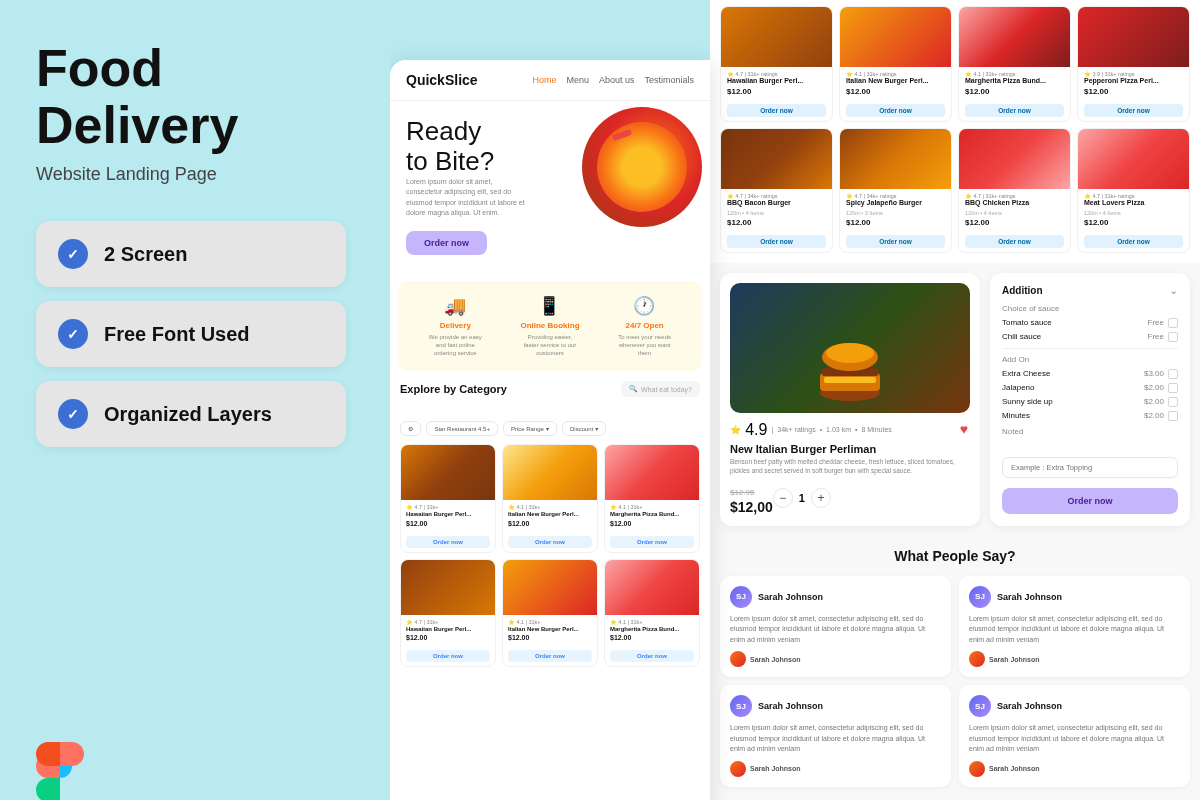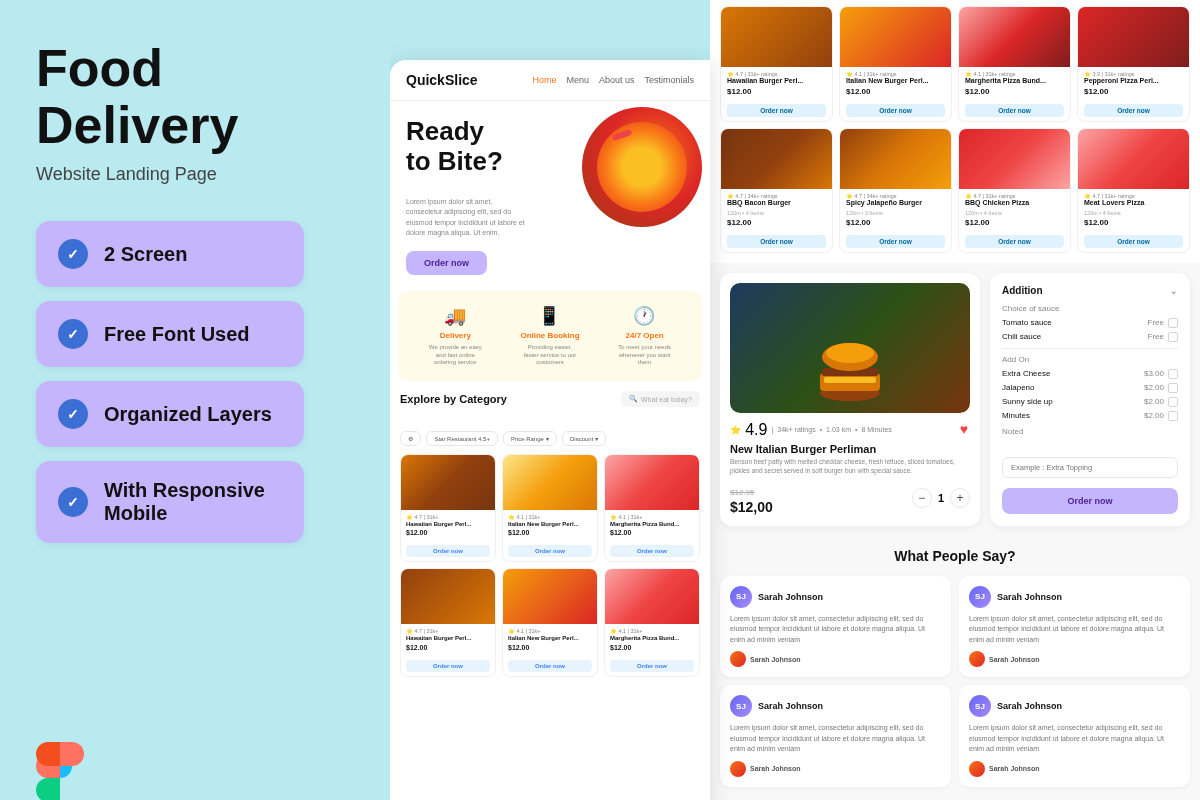--- a/index.html
+++ b/index.html
@@ -31,26 +31,26 @@
       margin-bottom: 10px;
     }
     .subtitle {
       font-size: 18px;
       color: #444;
       margin-bottom: 36px;
     }
     .badge {
       display: flex;
       align-items: center;
-      background: #c4b5fd;
+      background: #e5e5e5;
       border-radius: 14px;
       padding: 18px 22px;
       margin-bottom: 14px;
       box-shadow: 0 2px 8px rgba(0,0,0,0.06);
-      width: 268px;
+      width: 310px;
     }
     .badge-icon {
       width: 30px;
       height: 30px;
       background: #3b6fd4;
       border-radius: 50%;
       display: flex;
       align-items: center;
       justify-content: center;
       margin-right: 16px;
@@ -113,24 +113,24 @@
     .nav-links span:first-child { color: #f97316; font-weight: 400; }
 
     .hero-section {
       padding: 16px;
       background: white;
       position: relative;
       min-height: 180px;
     }
     .hero-title {
       font-size: 26px;
-      font-weight: 700;
+      font-weight: 400;
       color: #111;
       line-height: 1.15;
-      margin-bottom: 20px;
+      margin-bottom: 0;
     }
     .hero-text {
       font-size: 7px;
       color: #888;
       line-height: 1.5;
       margin-bottom: 12px;
       width: 120px;
     }
     .hero-btn {
       background: #c4b5fd;
@@ -366,21 +366,20 @@
       gap: 4px;
       margin-bottom: 4px;
     }
     .star { color: #f59e0b; font-size: 9px; }
     .product-rating-text { font-size: 7px; color: #888; }
     .product-name { font-size: 11px; font-weight: 800; color: #111; margin-bottom: 2px; }
     .product-desc { font-size: 6.5px; color: #888; line-height: 1.4; margin-bottom: 6px; }
     .product-price-row {
       display: flex;
       align-items: center;
-      justify-content: space-between;
     }
     .product-old-price { font-size: 8px; color: #aaa; text-decoration: line-through; }
     .product-new-price { font-size: 14px; font-weight: 900; color: #111; }
     .qty-control { display: flex; align-items: center; gap: 6px; }
     .qty-btn {
       width: 20px; height: 20px;
       border-radius: 50%;
       border: 1px solid #e5e7eb;
       background: white;
       font-size: 12px;
@@ -510,24 +509,20 @@
     <span class="badge-label">2 Screen</span>
   </div>
   <div class="badge">
     <div class="badge-icon"></div>
     <span class="badge-label">Free Font Used</span>
   </div>
   <div class="badge">
     <div class="badge-icon"></div>
     <span class="badge-label">Organized Layers</span>
   </div>
-  <div class="badge">
-    <div class="badge-icon"></div>
-    <span class="badge-label">With Responsive Mobile</span>
-  </div>
 
   <div class="figma-svg">
     <svg viewBox="0 0 38 57" fill="none" xmlns="http://www.w3.org/2000/svg">
       <path d="M19 28.5A9.5 9.5 0 1 1 28.5 19 9.51 9.51 0 0 1 19 28.5z" fill="#1ABCFE"></path>
       <path d="M9.5 47.5A9.5 9.5 0 0 1 19 38v9.5A9.5 9.5 0 0 1 9.5 57V47.5z" fill="#0ACF83"></path>
       <path d="M0 38a9.5 9.5 0 0 1 9.5-9.5H19V38a9.5 9.5 0 0 1-19 0z" fill="#0ACF83"></path>
       <path d="M0 19A9.5 9.5 0 0 1 9.5 9.5H19V28.5H9.5A9.5 9.5 0 0 1 0 19z" fill="#FF7262"></path>
       <path d="M0 9.5A9.5 9.5 0 0 1 9.5 0H19v19H9.5A9.5 9.5 0 0 1 0 9.5z" fill="#F24E1E"></path>
       <path d="M19 0h9.5a9.5 9.5 0 0 1 0 19H19V0z" fill="#FF7262"></path>
     </svg>

